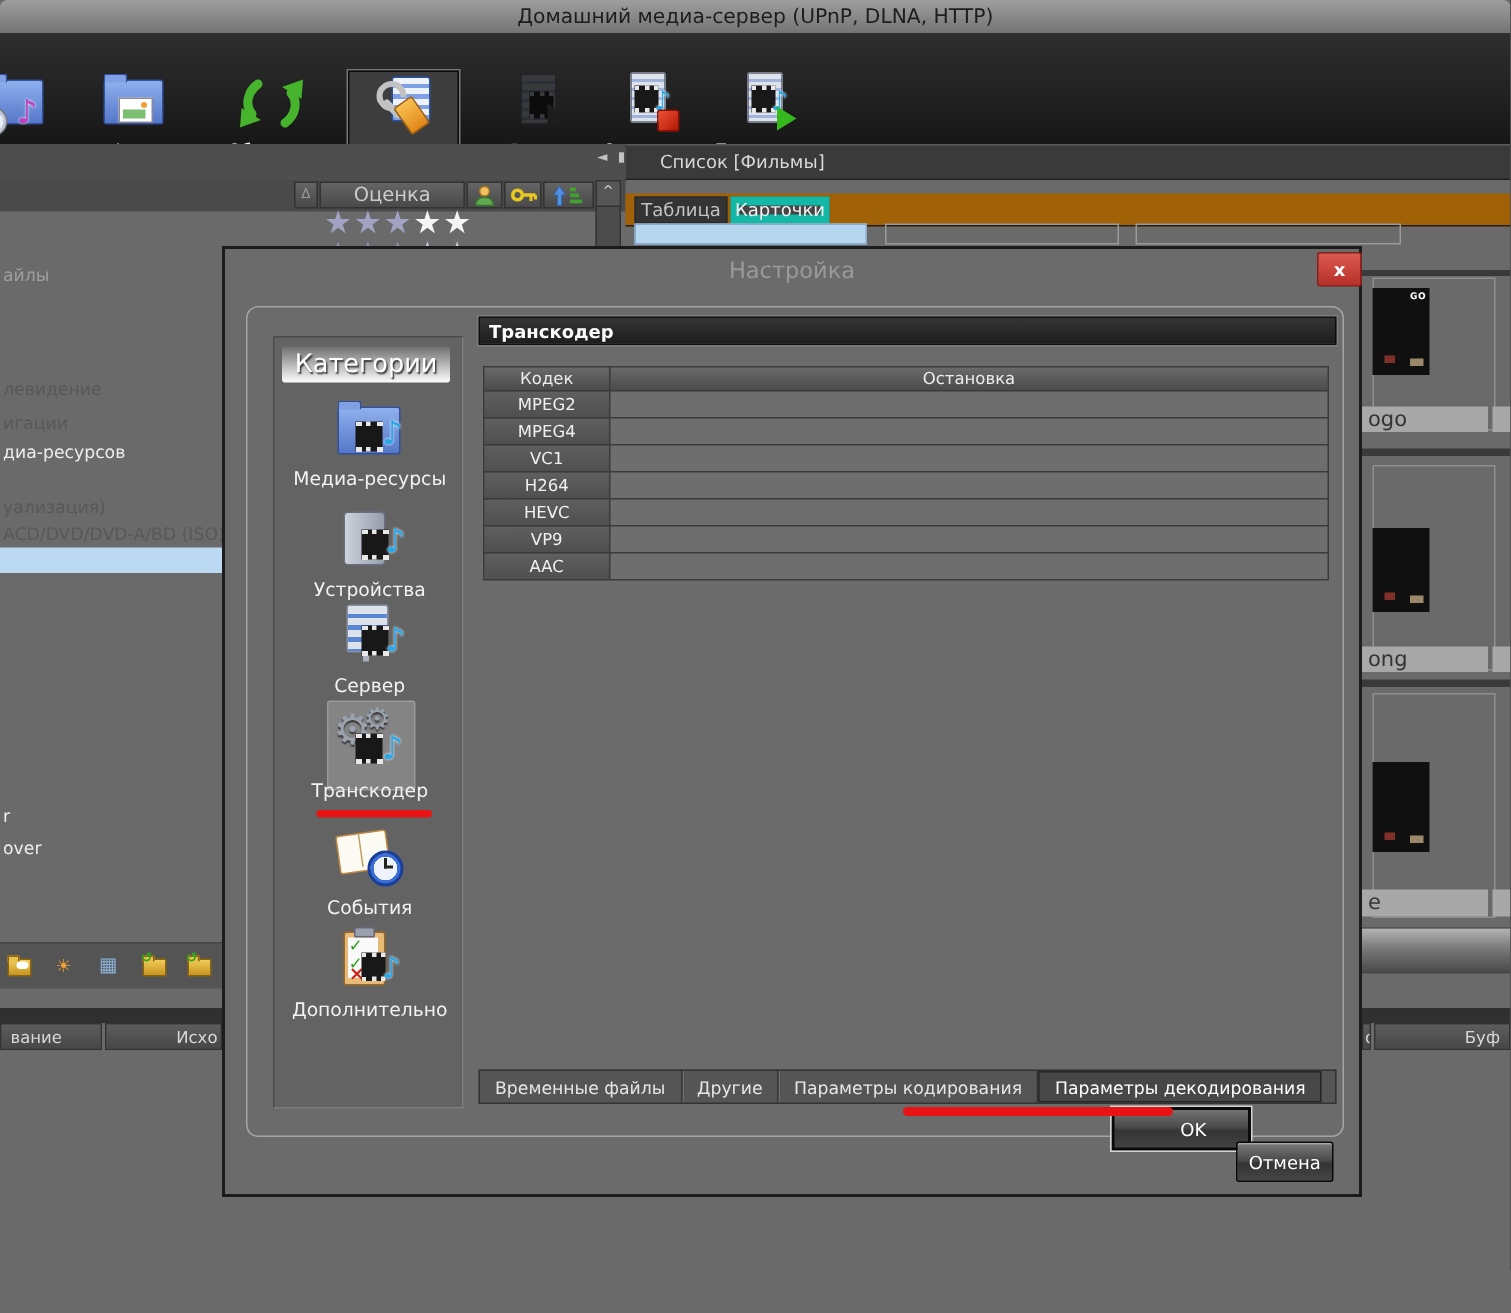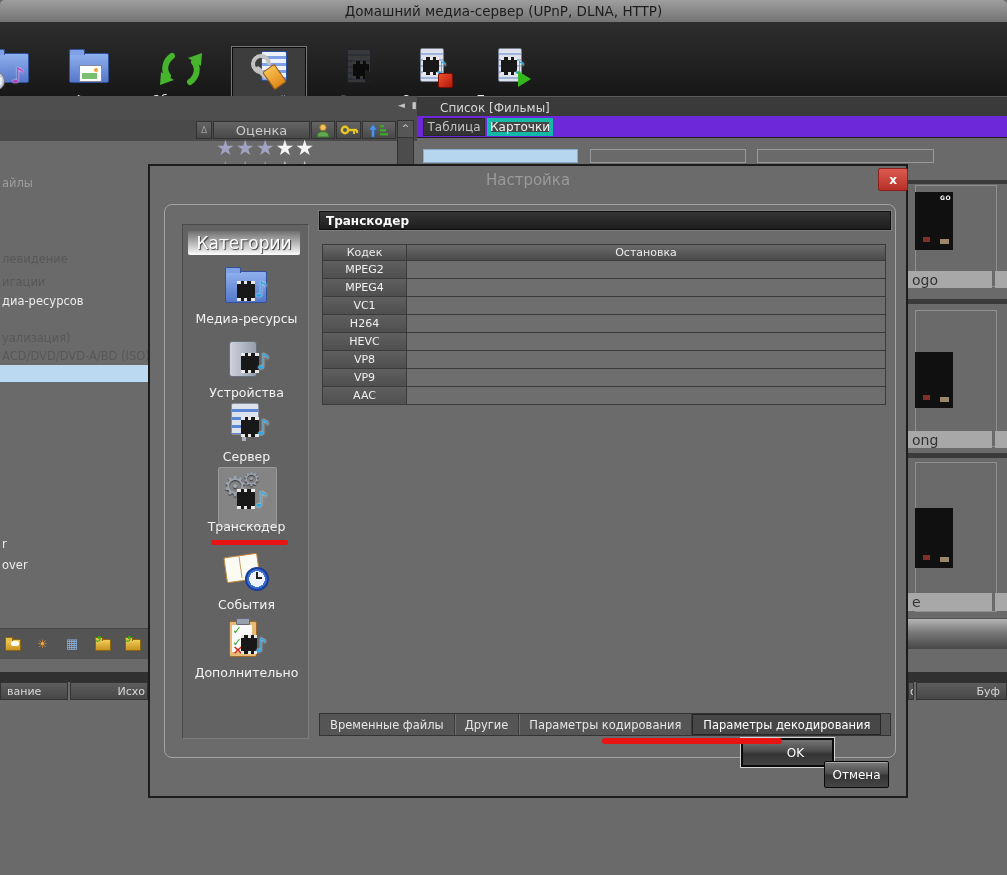--- a/index.html
+++ b/index.html
@@ -52,25 +52,25 @@
   .leftstrip{left:0;top:96px;width:417px;height:24px;background:#4e4e4e;border-bottom:1px solid #2d2d2d;}
   .navglyphs{left:398px;top:100px;font-size:9px;color:#c4c4c4;letter-spacing:2px;}
   .listbar{left:417px;top:96px;width:590px;height:24px;background:#3a3a3a;border-top:1px solid #5a5a5a;
     border-bottom:1px solid #222;display:flex;align-items:center;color:#d8d8d8;font-size:12px;padding-left:23px;box-sizing:border-box;}
   .hdrrow{left:0;top:120px;width:417px;height:21px;background:#4a4a4a;}
   .hcell{position:absolute;top:1px;height:18px;background:linear-gradient(180deg,#646464,#494949);
     border:1px solid #333;color:#cacaca;font-size:13px;display:flex;align-items:center;justify-content:center;box-sizing:border-box;}
   .vscroll{left:397px;top:120px;width:17px;height:48px;background:#4c4c4c;border:1px solid #333;box-sizing:border-box;}
   .vscroll .arr{height:16px;text-align:center;font-size:9px;color:#ddd;background:#565656;border-bottom:1px solid #333;line-height:15px;}
   .vscroll .thumb{margin:2px 1px;height:22px;background:#d2d2d2;border-radius:1px;}
-  .tabstrip{left:417px;top:116px;width:590px;height:21px;background:#6d28d9;border-bottom:1px solid #1e1e1e;}
+  .tabstrip{left:417px;top:129px;width:590px;height:21px;background:#a16207;border-bottom:1px solid #1e1e1e;}
   .vtab{position:absolute;top:2px;height:18px;display:flex;align-items:center;justify-content:center;
     font-size:12px;box-sizing:border-box;}
   .vtab.plain{background:#343434;color:#c2c2c2;border:1px solid #2a2a2a;}
-  .vtab.sel{background:#454545;color:#f2f2f2;border:4px solid #14b8a6;}
+  .vtab.sel{background:#454545;color:#f2f2f2;border:6px solid #14b8a6;}
   .stars{letter-spacing:1px;font-size:21px;}
   .stars .dim{color:#a2a2c2;} .stars .bright{color:#f4f4f4;}
   .frag{position:absolute;font-size:11.5px;white-space:nowrap;}
   .frag.dim{color:#585858;} .frag.lit{color:#ededed;} .frag.mid{color:#9e9e9e;}
   .selrow{left:0;top:365px;width:148px;height:17px;background:#bcd9f2;}
   .ministrip{left:0;top:628px;width:148px;height:30px;background:#545454;border-top:1px solid #454545;}
   .mini{position:absolute;top:6px;width:18px;height:17px;}
   .minifolder{position:absolute;left:1px;top:4px;width:14px;height:10px;background:linear-gradient(180deg,#f0cc58,#c89420);border:1px solid #8a6410;border-radius:1px;}
   .minifolder:before{content:"";position:absolute;left:-1px;top:-3px;width:6px;height:3px;background:#e8c048;border:1px solid #8a6410;border-bottom:none;}
   .mini .ov{position:absolute;font-size:9px;line-height:1;}
@@ -426,24 +426,20 @@
       </div>
       <div class="trow">
         <div class="tcell c1">H264</div>
         <div class="tcell c2"></div>
       </div>
       <div class="trow">
         <div class="tcell c1">HEVC</div>
         <div class="tcell c2"></div>
       </div>
       <div class="trow">
-        <div class="tcell c1">VP8</div>
-        <div class="tcell c2"></div>
-      </div>
-      <div class="trow">
         <div class="tcell c1">VP9</div>
         <div class="tcell c2"></div>
       </div>
       <div class="trow">
         <div class="tcell c1">AAC</div>
         <div class="tcell c2"></div>
       </div>
     </div>
 
     <div class="tabbar">

